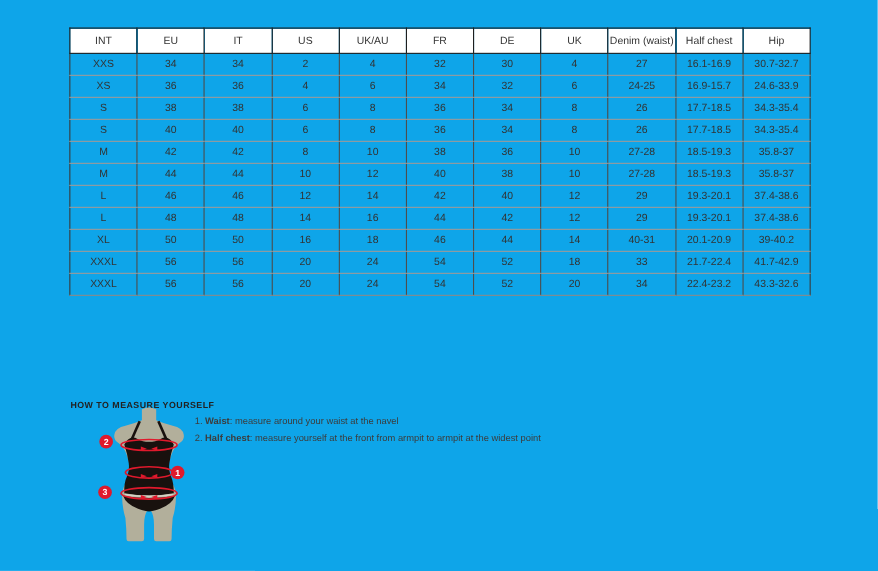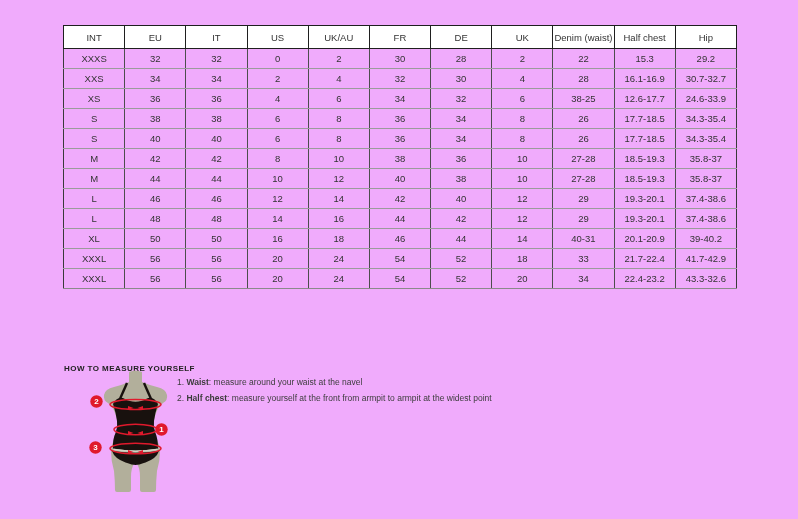--- a/index.html
+++ b/index.html
@@ -2,21 +2,21 @@
 <html><head>
 <meta charset="utf-8">
 <style>
   * { margin: 0; padding: 0; box-sizing: border-box; }
   html, body { background: #ffffff; }
   body { font-family: "Liberation Sans", sans-serif; }
   .page {
     position: relative;
     width: 798px;
     height: 519px;
-    background: #f0abfc;
+    background: #0ea5e9;
     overflow: hidden;
   }
 
   
   .size-table {
     position: absolute;
     left: 63px;
     top: 25px;
     width: 674px;
     border-collapse: collapse;
@@ -99,56 +99,43 @@
           <th>FR</th>
           <th>DE</th>
           <th>UK</th>
           <th>Denim (waist)</th>
           <th>Half chest</th>
           <th>Hip</th>
         </tr>
     </thead>
     <tbody id="size-body">
         <tr>
-          <td>XXXS</td>
-          <td>32</td>
-          <td>32</td>
-          <td>0</td>
-          <td>2</td>
-          <td>30</td>
-          <td>28</td>
-          <td>2</td>
-          <td>22</td>
-          <td>15.3</td>
-          <td>29.2</td>
-        </tr>
-        <tr>
           <td>XXS</td>
           <td>34</td>
           <td>34</td>
           <td>2</td>
           <td>4</td>
           <td>32</td>
           <td>30</td>
           <td>4</td>
-          <td>28</td>
+          <td>27</td>
           <td>16.1-16.9</td>
           <td>30.7-32.7</td>
         </tr>
         <tr>
           <td>XS</td>
           <td>36</td>
           <td>36</td>
           <td>4</td>
           <td>6</td>
           <td>34</td>
           <td>32</td>
           <td>6</td>
-          <td>38-25</td>
-          <td>12.6-17.7</td>
+          <td>24-25</td>
+          <td>16.9-15.7</td>
           <td>24.6-33.9</td>
         </tr>
         <tr>
           <td>S</td>
           <td>38</td>
           <td>38</td>
           <td>6</td>
           <td>8</td>
           <td>36</td>
           <td>34</td>

